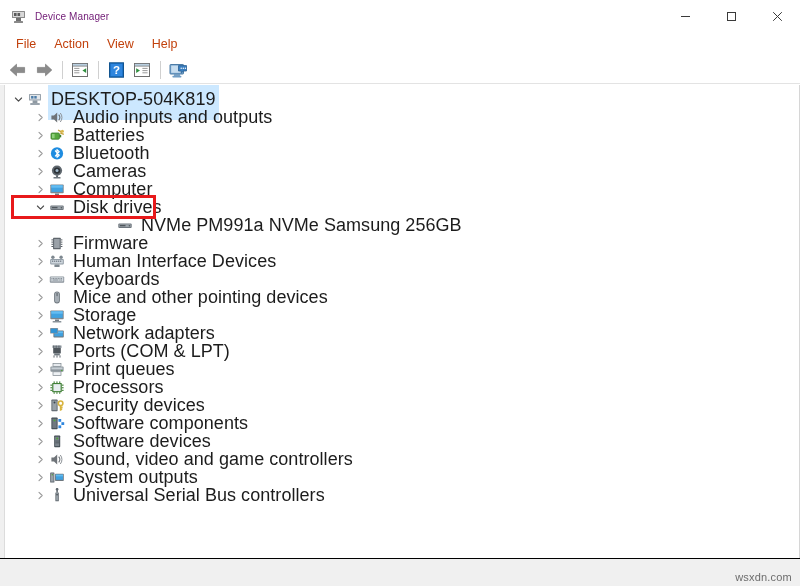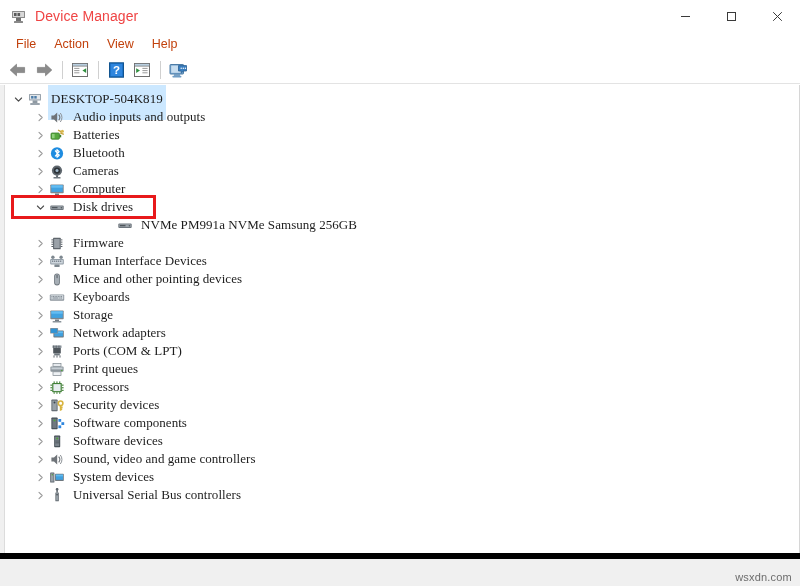--- a/index.html
+++ b/index.html
@@ -40,22 +40,22 @@
     padding-left: 10px;
     gap: 8px;
   }
   #app-icon {
     width: 17px;
     height: 17px;
     position: relative;
     flex: 0 0 auto;
   }
   #title-text {
-    font-size: 14px;
-    color: #ef4444;
+    font-size: 10px;
+    color: #701a75;
     letter-spacing: 0.1px;
     white-space: nowrap;
   }
   #win-controls {
     position: absolute;
     right: 0;
     top: 0;
     height: 32px;
     display: flex;
   }
@@ -160,26 +160,25 @@
     width: 17px;
     min-width: 17px;
     height: 16px;
     display: flex;
     align-items: center;
     justify-content: center;
     margin-right: 5px;
     position: relative;
   }
   .row .lbl {
-    font-size: 13px;
+    font-size: 18px;
     color: #1c1c1c;
     line-height: 18px;
     padding: 12px 3px;
     letter-spacing: 0.05px;
-    font-family: Liberation Serif, serif;
   }
   .row.sel .lbl {
     background: #cce8ff;
   }
 
   .depth0 { padding-left: 5px; }
   .depth1 { padding-left: 27px; }
   .depth2 { padding-left: 49px; margin-left: 46px; }
 
   
@@ -193,21 +192,21 @@
     box-sizing: border-box;
     pointer-events: none;
     z-index: 5;
   }
 
   
   #statusbar {
     height: 27px;
     min-height: 27px;
     background: #f0f0f0;
-    border-top: 6px solid #000000;
+    border-top: 1px solid #000000;
     display: flex;
     align-items: center;
     padding-left: 8px;
     position: relative;
   }
   #status-text {
     font-size: 11.5px;
     color: #444;
   }
   #watermark {
@@ -510,53 +509,53 @@
           <span class="lbl">Human Interface Devices</span>
         </div>
         <div class="row depth1">
           <span class="chev">
             <svg width="9" height="9" viewBox="0 0 9 9">
     <path d="M3 1.4 L6.2 4.5 L3 7.6" stroke="#9a9a9a" stroke-width="1.1" fill="none" stroke-linecap="round" stroke-linejoin="round"></path>
             </svg>
           </span>
           <span class="ic">
             <svg width="16" height="15" viewBox="0 0 16 15">
-        <rect x="5.1" y="1.4" width="5.8" height="12" rx="2.9" fill="#6e767d"></rect>
-        <rect x="5.9" y="2.2" width="4.2" height="10.4" rx="2.1" fill="#a6aeb5"></rect>
-        <rect x="7.6" y="3" width="0.9" height="3.2" rx="0.45" fill="#4e555b"></rect>
-      </svg>
-          </span>
-          <span class="lbl">Mice and other pointing devices</span>
-        </div>
-        <div class="row depth1">
-          <span class="chev">
-            <svg width="9" height="9" viewBox="0 0 9 9">
-    <path d="M3 1.4 L6.2 4.5 L3 7.6" stroke="#9a9a9a" stroke-width="1.1" fill="none" stroke-linecap="round" stroke-linejoin="round"></path>
-            </svg>
-          </span>
-          <span class="ic">
-            <svg width="16" height="15" viewBox="0 0 16 15">
         <rect x="0.8" y="4.4" width="14.4" height="6.4" rx="1" fill="#8a939b"></rect>
         <rect x="1.7" y="5.2" width="12.6" height="4.2" fill="#d9dfe4"></rect>
         <g fill="#7e878f">
           <rect x="2.4" y="5.9" width="1.1" height="1"></rect>
                 <rect x="4" y="5.9" width="1.1" height="1"></rect>
           <rect x="5.6" y="5.9" width="1.1" height="1"></rect>
                 <rect x="7.2" y="5.9" width="1.1" height="1"></rect>
           <rect x="8.8" y="5.9" width="1.1" height="1"></rect>
                 <rect x="10.4" y="5.9" width="1.1" height="1"></rect>
           <rect x="12" y="5.9" width="1.1" height="1"></rect>
           <rect x="2.4" y="7.5" width="1.1" height="1"></rect>
                 <rect x="4" y="7.5" width="5.2" height="1"></rect>
           <rect x="9.7" y="7.5" width="1.1" height="1"></rect>
                 <rect x="11.3" y="7.5" width="1.8" height="1"></rect>
         </g>
       </svg>
           </span>
           <span class="lbl">Keyboards</span>
+        </div>
+        <div class="row depth1">
+          <span class="chev">
+            <svg width="9" height="9" viewBox="0 0 9 9">
+    <path d="M3 1.4 L6.2 4.5 L3 7.6" stroke="#9a9a9a" stroke-width="1.1" fill="none" stroke-linecap="round" stroke-linejoin="round"></path>
+            </svg>
+          </span>
+          <span class="ic">
+            <svg width="16" height="15" viewBox="0 0 16 15">
+        <rect x="5.1" y="1.4" width="5.8" height="12" rx="2.9" fill="#6e767d"></rect>
+        <rect x="5.9" y="2.2" width="4.2" height="10.4" rx="2.1" fill="#a6aeb5"></rect>
+        <rect x="7.6" y="3" width="0.9" height="3.2" rx="0.45" fill="#4e555b"></rect>
+      </svg>
+          </span>
+          <span class="lbl">Mice and other pointing devices</span>
         </div>
         <div class="row depth1">
           <span class="chev">
             <svg width="9" height="9" viewBox="0 0 9 9">
     <path d="M3 1.4 L6.2 4.5 L3 7.6" stroke="#9a9a9a" stroke-width="1.1" fill="none" stroke-linecap="round" stroke-linejoin="round"></path>
             </svg>
           </span>
           <span class="ic">
             <svg width="16" height="15" viewBox="0 0 16 15">
         <rect x="1.3" y="2.4" width="13.4" height="8.8" rx="0.8" fill="#7d878f"></rect>
@@ -733,21 +732,21 @@
           <span class="ic">
             <svg width="16" height="15" viewBox="0 0 16 15">
         <rect x="1.2" y="2.4" width="4.2" height="10.2" rx="0.6" fill="#5d656c"></rect>
         <rect x="2" y="3.4" width="2.6" height="8.2" fill="#97a0a7"></rect>
         <circle cx="3.3" cy="4.7" r="0.7" fill="#4fa13a"></circle>
         <rect x="6" y="3.8" width="8.8" height="7.2" rx="0.7" fill="#6f787f"></rect>
         <rect x="6.8" y="4.6" width="7.2" height="5.2" fill="#3fa0df"></rect>
         <rect x="6.8" y="4.6" width="7.2" height="1.7" fill="#62bcf1"></rect>
       </svg>
           </span>
-          <span class="lbl">System devices</span>
+          <span class="lbl">System outputs</span>
         </div>
         <div class="row depth1">
           <span class="chev">
             <svg width="9" height="9" viewBox="0 0 9 9">
     <path d="M3 1.4 L6.2 4.5 L3 7.6" stroke="#9a9a9a" stroke-width="1.1" fill="none" stroke-linecap="round" stroke-linejoin="round"></path>
             </svg>
           </span>
           <span class="ic">
             <svg width="16" height="15" viewBox="0 0 16 15">
         <rect x="6.4" y="4.4" width="3.4" height="8.8" rx="0.5" fill="#5d656c"></rect>

